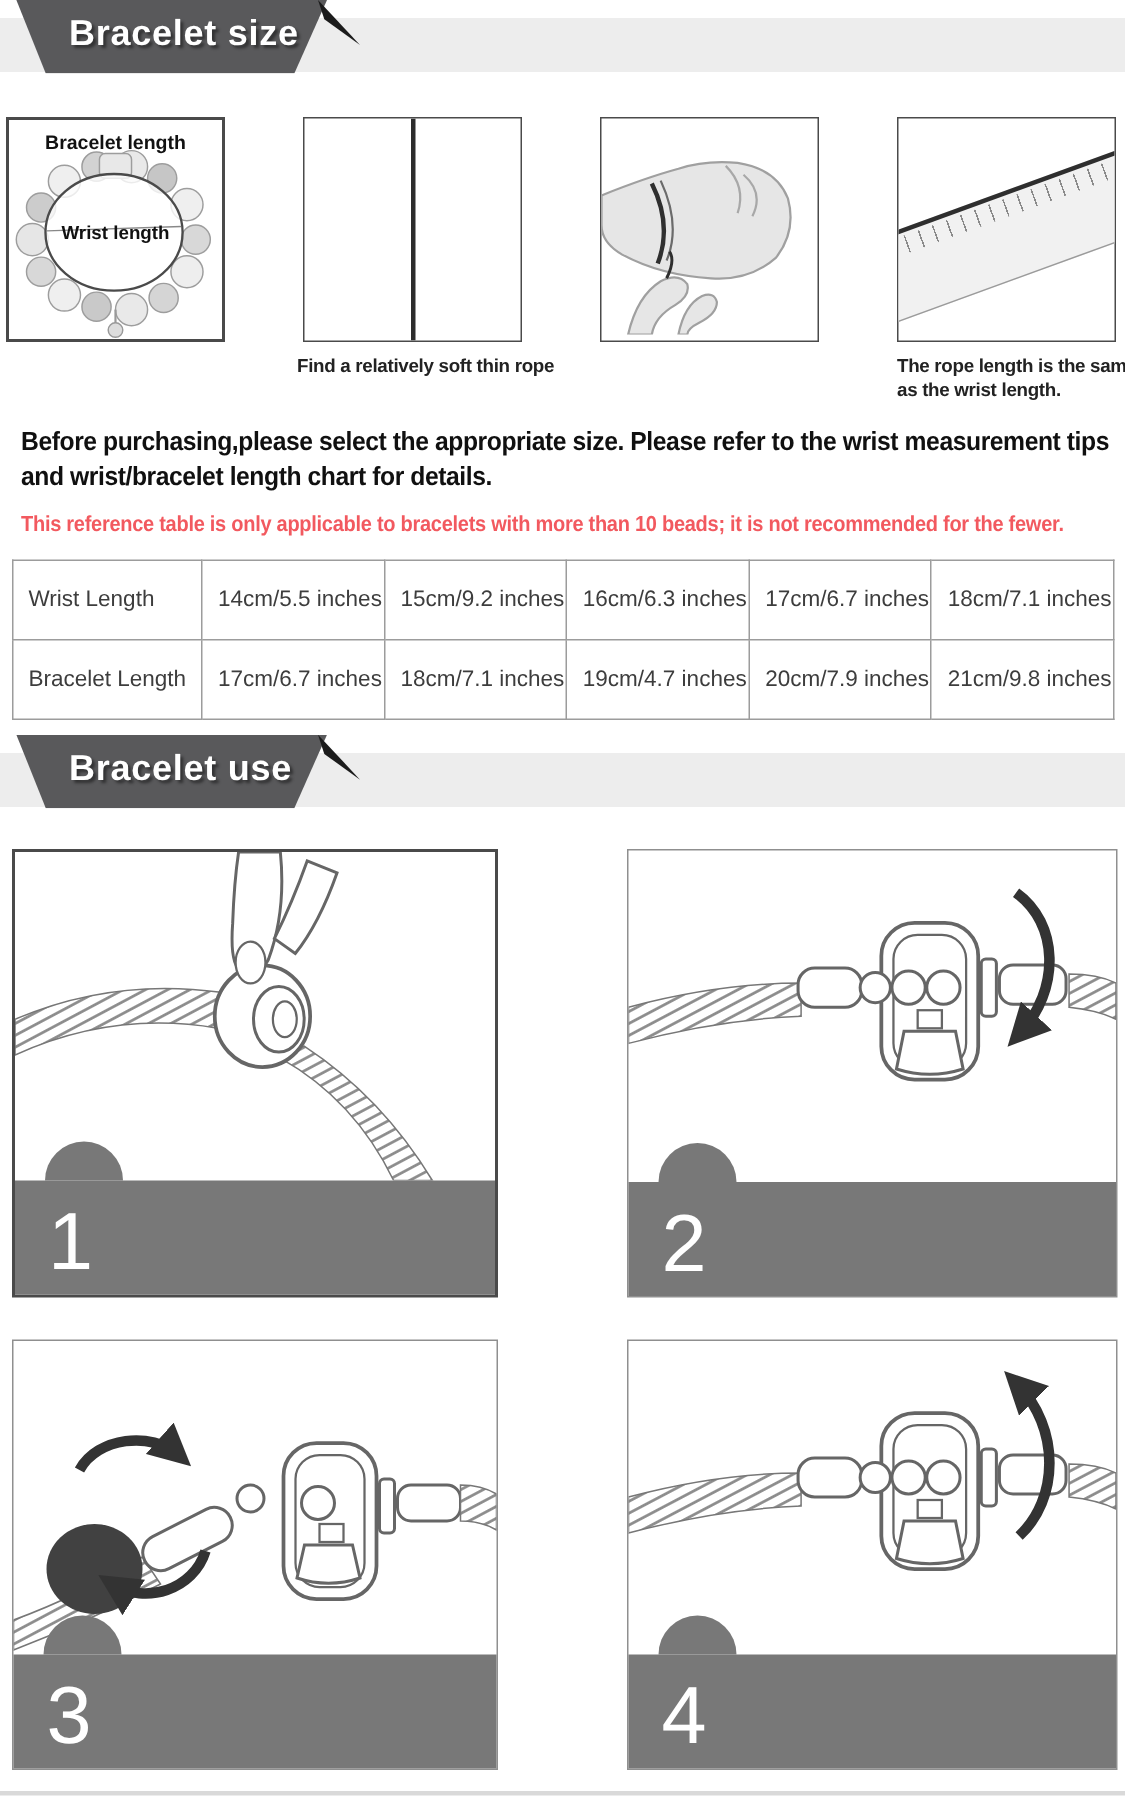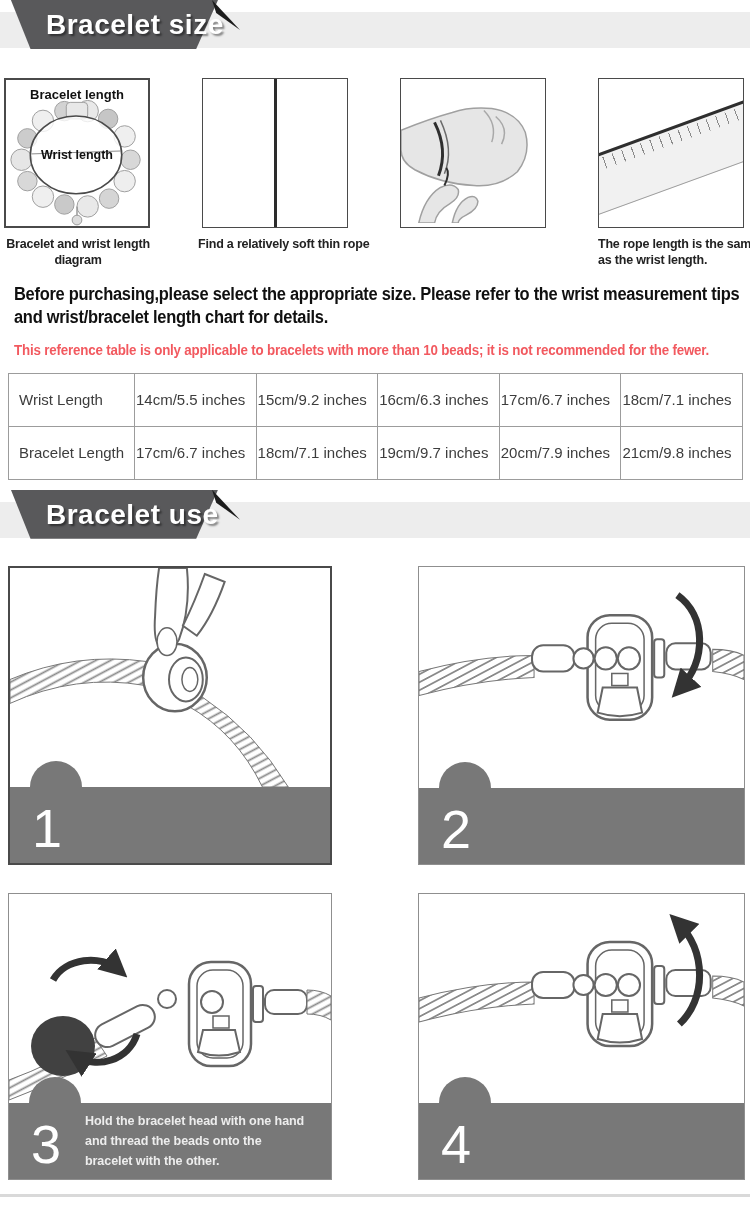--- a/index.html
+++ b/index.html
@@ -7,21 +7,21 @@
     width:750px;height:1213px;overflow:hidden;background:#fff;
     font-family:"Liberation Sans", sans-serif;color:#1a1a1a;position:relative;
   }
   
   .banner{position:relative;height:58px;}
   .banner .band{position:absolute;top:12px;left:0;right:0;height:36px;background:var(--band_gray,#ededed);}
   .banner .trap{position:absolute;top:0;left:0;width:218px;height:49px;background:var(--banner_gray,#59595b);
     clip-path:polygon(5% 0,100% 0,90% 100%,14% 100%);}
   .banner .fold{position:absolute;top:0;left:212px;width:28px;height:30px;background:var(--banner_fold,#1c1c1c);
     clip-path:polygon(0 0,100% 100%,15% 43%);}
-  .banner .title{position:absolute;top:9px;left:46px;color:#fff;font-size:28px;font-weight:700;
+  .banner .title{position:absolute;top:9px;left:46px;color:#fff;font-size:24px;font-weight:700;
     letter-spacing:.5px;text-shadow:2px 2px 2px rgba(0,0,0,.45);}
   
   .steps-row{display:flex;justify-content:space-between;padding:20px 4px 0 4px;}
   .step-col{width:148px;position:relative;}
   .step-box{width:144px;height:148px;border:1px solid #4a4a4a;background:#fff;position:relative;overflow:hidden;}
   .step-col.c1 .step-box{border-width:2px;width:142px;height:146px;}
   .step-cap{margin-top:9px;font-size:12.5px;font-weight:700;line-height:1.25;color:#222;letter-spacing:-.2px;}
   .step-col.c1 .step-cap{text-align:center;}
   .step-col.c2 .step-cap{white-space:nowrap;text-align:right;margin-left:-4px;}
   .step-col.c3 .step-cap,.step-col.c4 .step-cap{width:162px;}
@@ -33,21 +33,21 @@
     background-image:repeating-linear-gradient(90deg,#8a8a8a 0 1px,transparent 1px 10px);
     background-size:100% 12px;background-repeat:no-repeat;background-position:0 2px;}
   
   .intro{margin:15px 14px 0;font-size:17.5px;font-weight:700;color:#101010;line-height:1.3;
     letter-spacing:-.3px;transform:scaleX(.94);transform-origin:0 0;width:106%;}
   .note{margin:13px 14px 0;font-size:14.5px;font-weight:700;color:var(--accent_red,#f2595f);
     letter-spacing:-.2px;transform:scaleX(.92);transform-origin:0 0;width:108%;white-space:nowrap;}
   
   .size-table{border-collapse:collapse;margin:15px 8px 0;width:735px;table-layout:fixed;}
   .size-table th,.size-table td{border:1px solid #9c9c9c;height:50px;font-size:15px;color:#3d3d3d;
-    font-weight:400;text-align:left;background:#fff;}
+    font-weight:400;text-align:right;background:#fff;}
   .size-table th{width:114px;text-align:left;padding-left:10px;}
   
   .use-grid{display:flex;flex-wrap:wrap;justify-content:space-between;padding:18px 5px 0 8px;}
   .panel{position:relative;background:#fff;border:1px solid #8f8f8f;width:322px;height:297px;margin-bottom:28px;}
   .panel.p1{border:2px solid #4a4a4a;width:320px;height:295px;}
   .panel.row2{height:285px;margin-bottom:0;}
   .panel.pr{width:325px;}
   .art{position:absolute;top:0;left:0;right:0;bottom:76px;}
   .art svg{width:100%;height:100%;}
   .pband{position:absolute;left:0;right:0;bottom:0;height:76px;background:var(--step_band_gray,#787878);}
@@ -104,21 +104,20 @@
           <rect x="62" y="23" width="22" height="17" rx="4" fill="#e8e8e8"></rect>
         </g>
         <ellipse cx="72" cy="77" rx="47" ry="40" fill="#ffffff" fill-opacity=".8" stroke="#4a4a4a" stroke-width="1.6"></ellipse>
         <line x1="26" y1="76" x2="118" y2="73" stroke="#888" stroke-width="1"></line>
         <line x1="73" y1="130" x2="73" y2="140" stroke="#999" stroke-width="1.5"></line>
         <circle cx="73" cy="144" r="5" fill="#ddd" stroke="#999"></circle>
       </svg>
       <div class="lbl-top">Bracelet length</div>
       <div class="lbl-mid">Wrist length</div>
     </div>
-    <div class="step-cap">Bracelet and wrist length diagram</div>
   </div>
 
   <div class="step-col c2">
     <div class="step-box">
       <div class="rope-line"></div>
     </div>
     <div class="step-cap">Find a relatively soft thin rope</div>
   </div>
 
   <div class="step-col c3">
@@ -154,21 +153,21 @@
     <td>14cm/5.5 inches</td>
     <td>15cm/9.2 inches</td>
     <td>16cm/6.3 inches</td>
     <td>17cm/6.7 inches</td>
     <td>18cm/7.1 inches</td>
   </tr>
   <tr>
     <th>Bracelet Length</th>
     <td>17cm/6.7 inches</td>
     <td>18cm/7.1 inches</td>
-    <td>19cm/9.7 inches</td>
+    <td>19cm/4.7 inches</td>
     <td>20cm/7.9 inches</td>
     <td>21cm/9.8 inches</td>
   </tr>
 </tbody>
   </table>
 
 <div class="banner" style="margin-top:10px">
   <div class="band"></div>
   <div class="trap"></div>
   <div class="fold"></div>
@@ -233,23 +232,20 @@
         <rect x="204" y="122" width="16" height="12" fill="#fff" stroke="#666" stroke-width="1.5"></rect>
         <path d="M194,136 L226,136 L231,158 Q210,165 189,158 Z" fill="#fff" stroke="#666" stroke-width="2"></path>
         <rect x="244" y="92" width="10" height="36" rx="3" fill="#fff" stroke="#666" stroke-width="2"></rect>
         <rect x="256" y="96" width="42" height="24" rx="9" fill="#fff" stroke="#666" stroke-width="2"></rect>
         <path d="M298,96 Q312,96 322,102 L322,126 Q312,120 298,120 Z" fill="url(#ropeHatch)" stroke="#777"></path>
       </svg>
     </div>
     <div class="pband"></div>
     <div class="pbump"></div>
     <div class="pnum">3</div>
-    <div class="pcap">
-        <span>Hold the bracelet head with one hand and thread the beads onto the bracelet with the other.</span>
-      </div>
   </div>
 
   <div class="panel pr row2">
     <div class="art">
       <svg viewBox="0 0 322 209" preserveAspectRatio="none">
         <path d="M0,104 Q60,88 114,88 L114,110 Q60,112 0,128 Z" fill="url(#ropeHatch)" stroke="#777"></path>
         <rect x="112" y="78" width="42" height="26" rx="11" fill="#fff" stroke="#666" stroke-width="2"></rect>
         <rect x="167" y="48" width="64" height="104" rx="22" fill="#fff" stroke="#666" stroke-width="2.5"></rect>
         <rect x="175" y="56" width="48" height="88" rx="16" fill="none" stroke="#666" stroke-width="1.5"></rect>
         <circle cx="163" cy="91" r="10" fill="#fff" stroke="#666" stroke-width="2"></circle>

